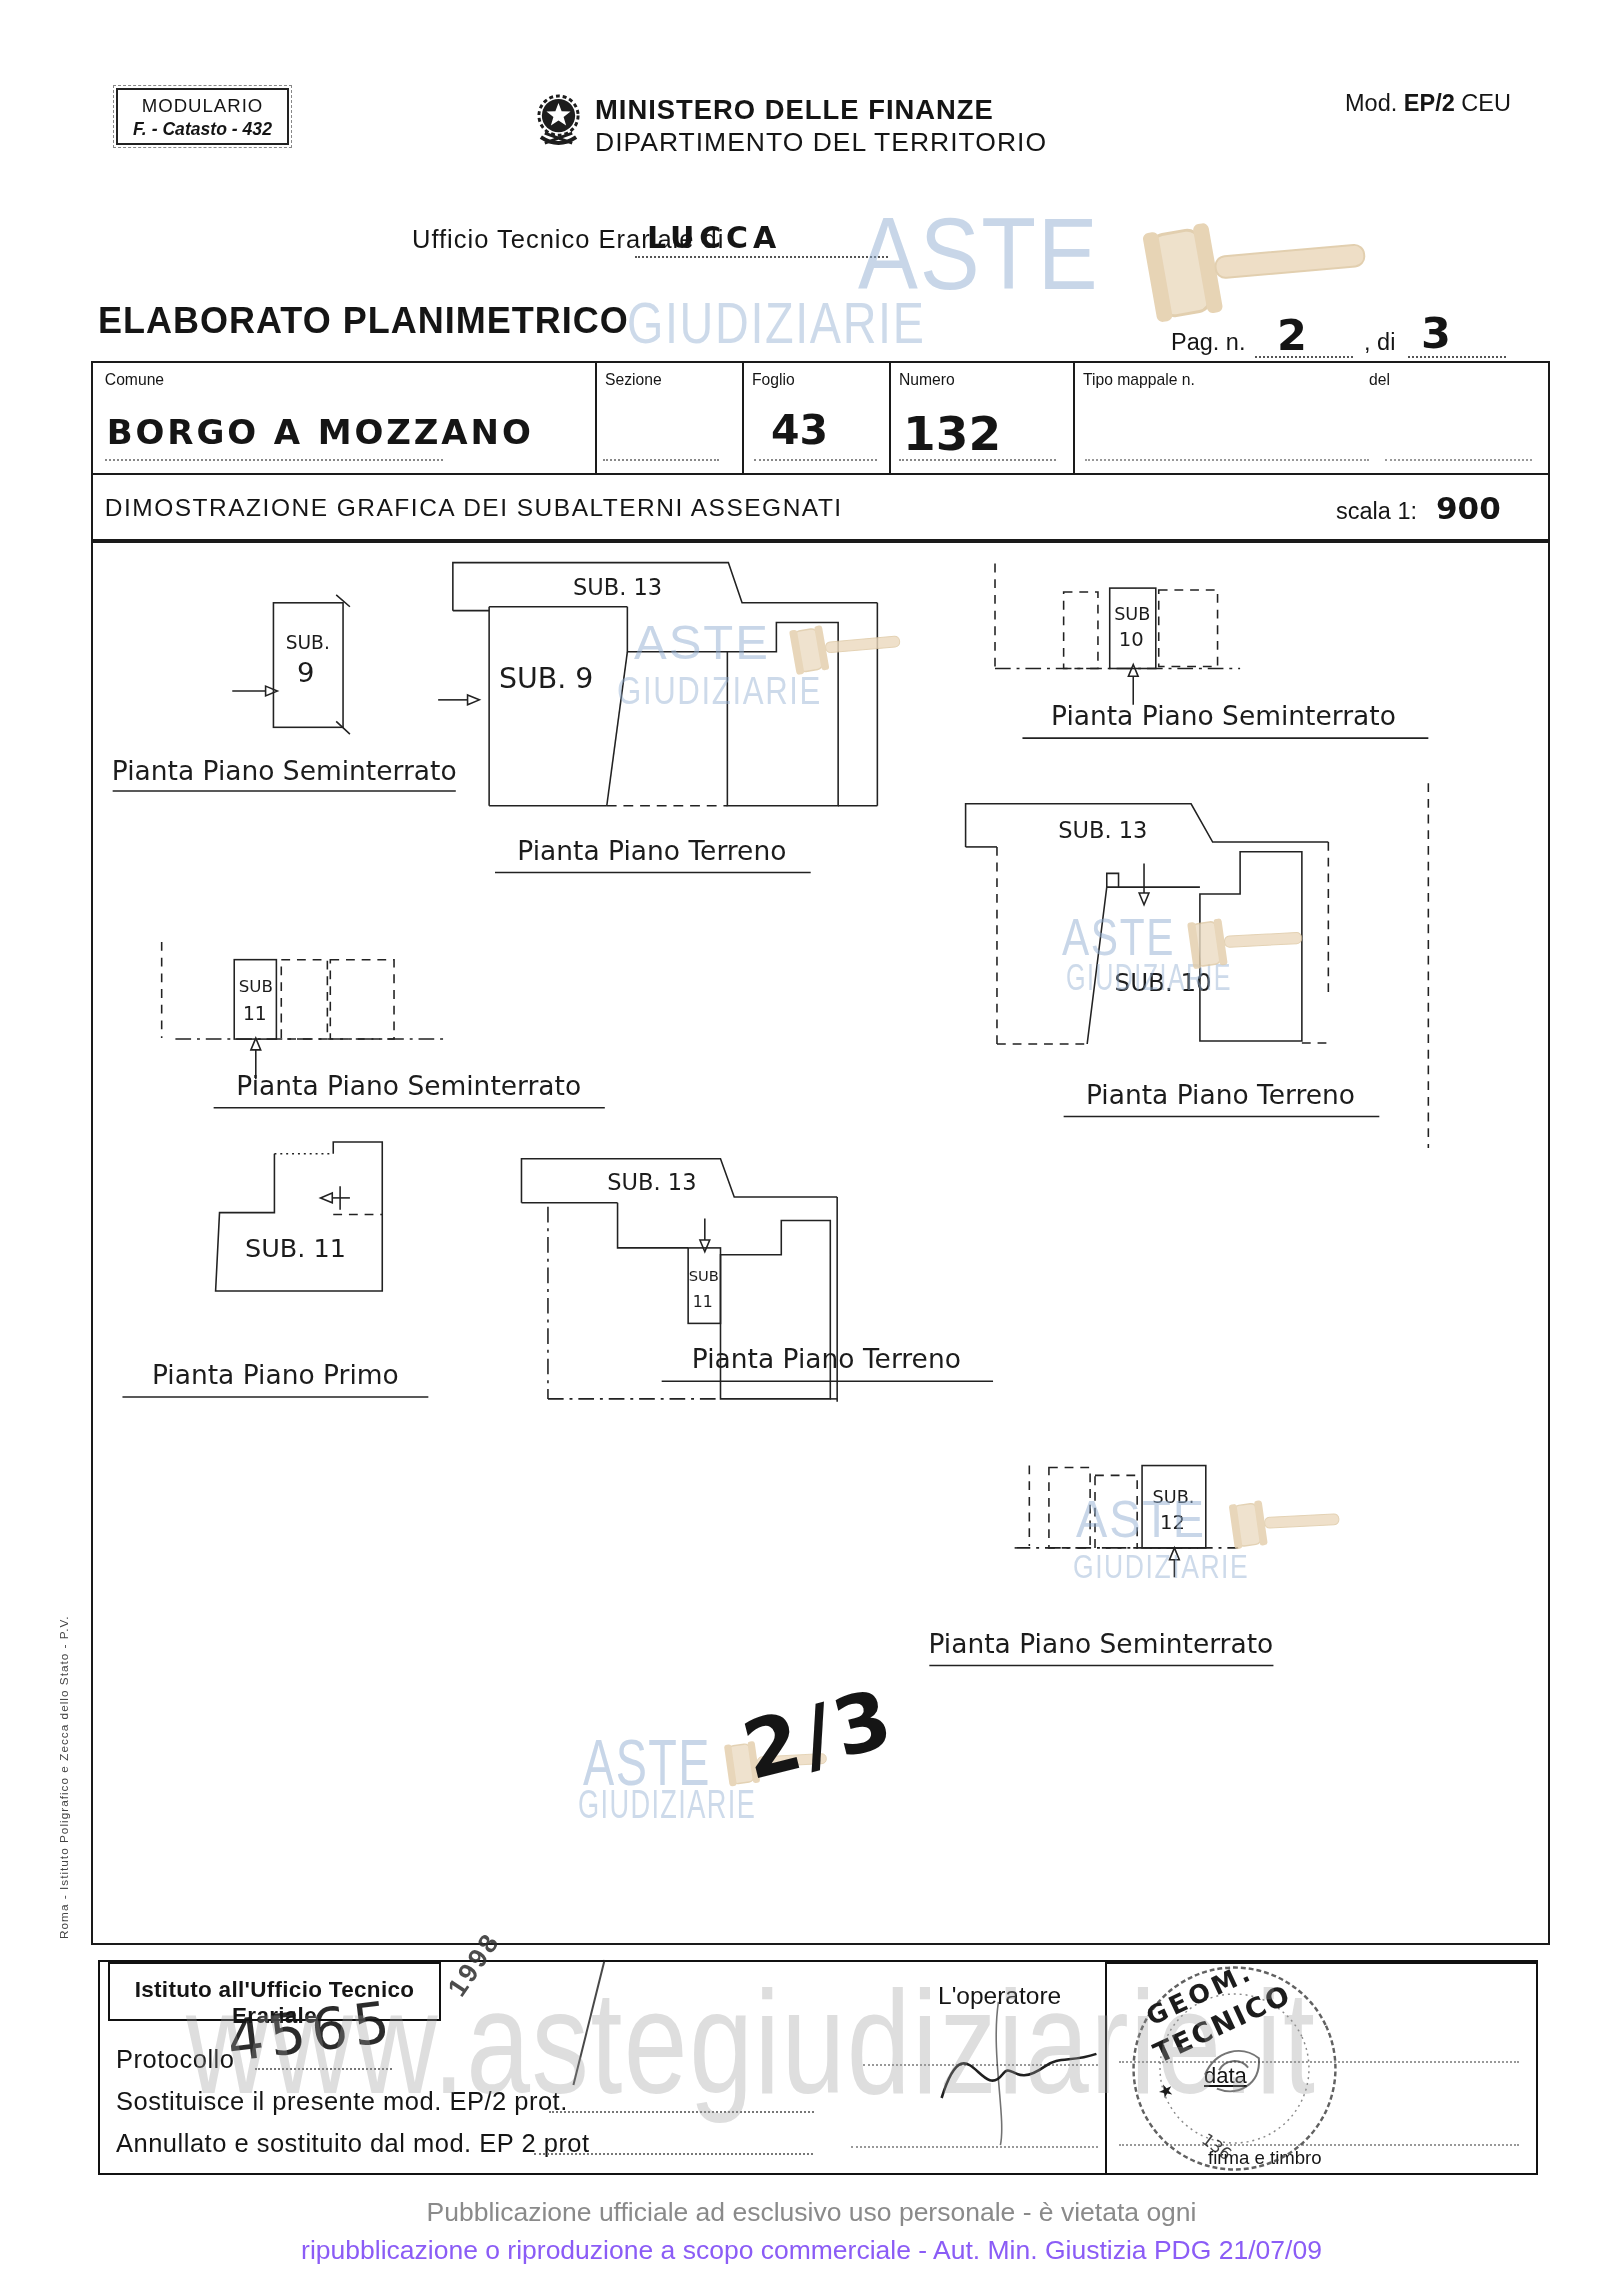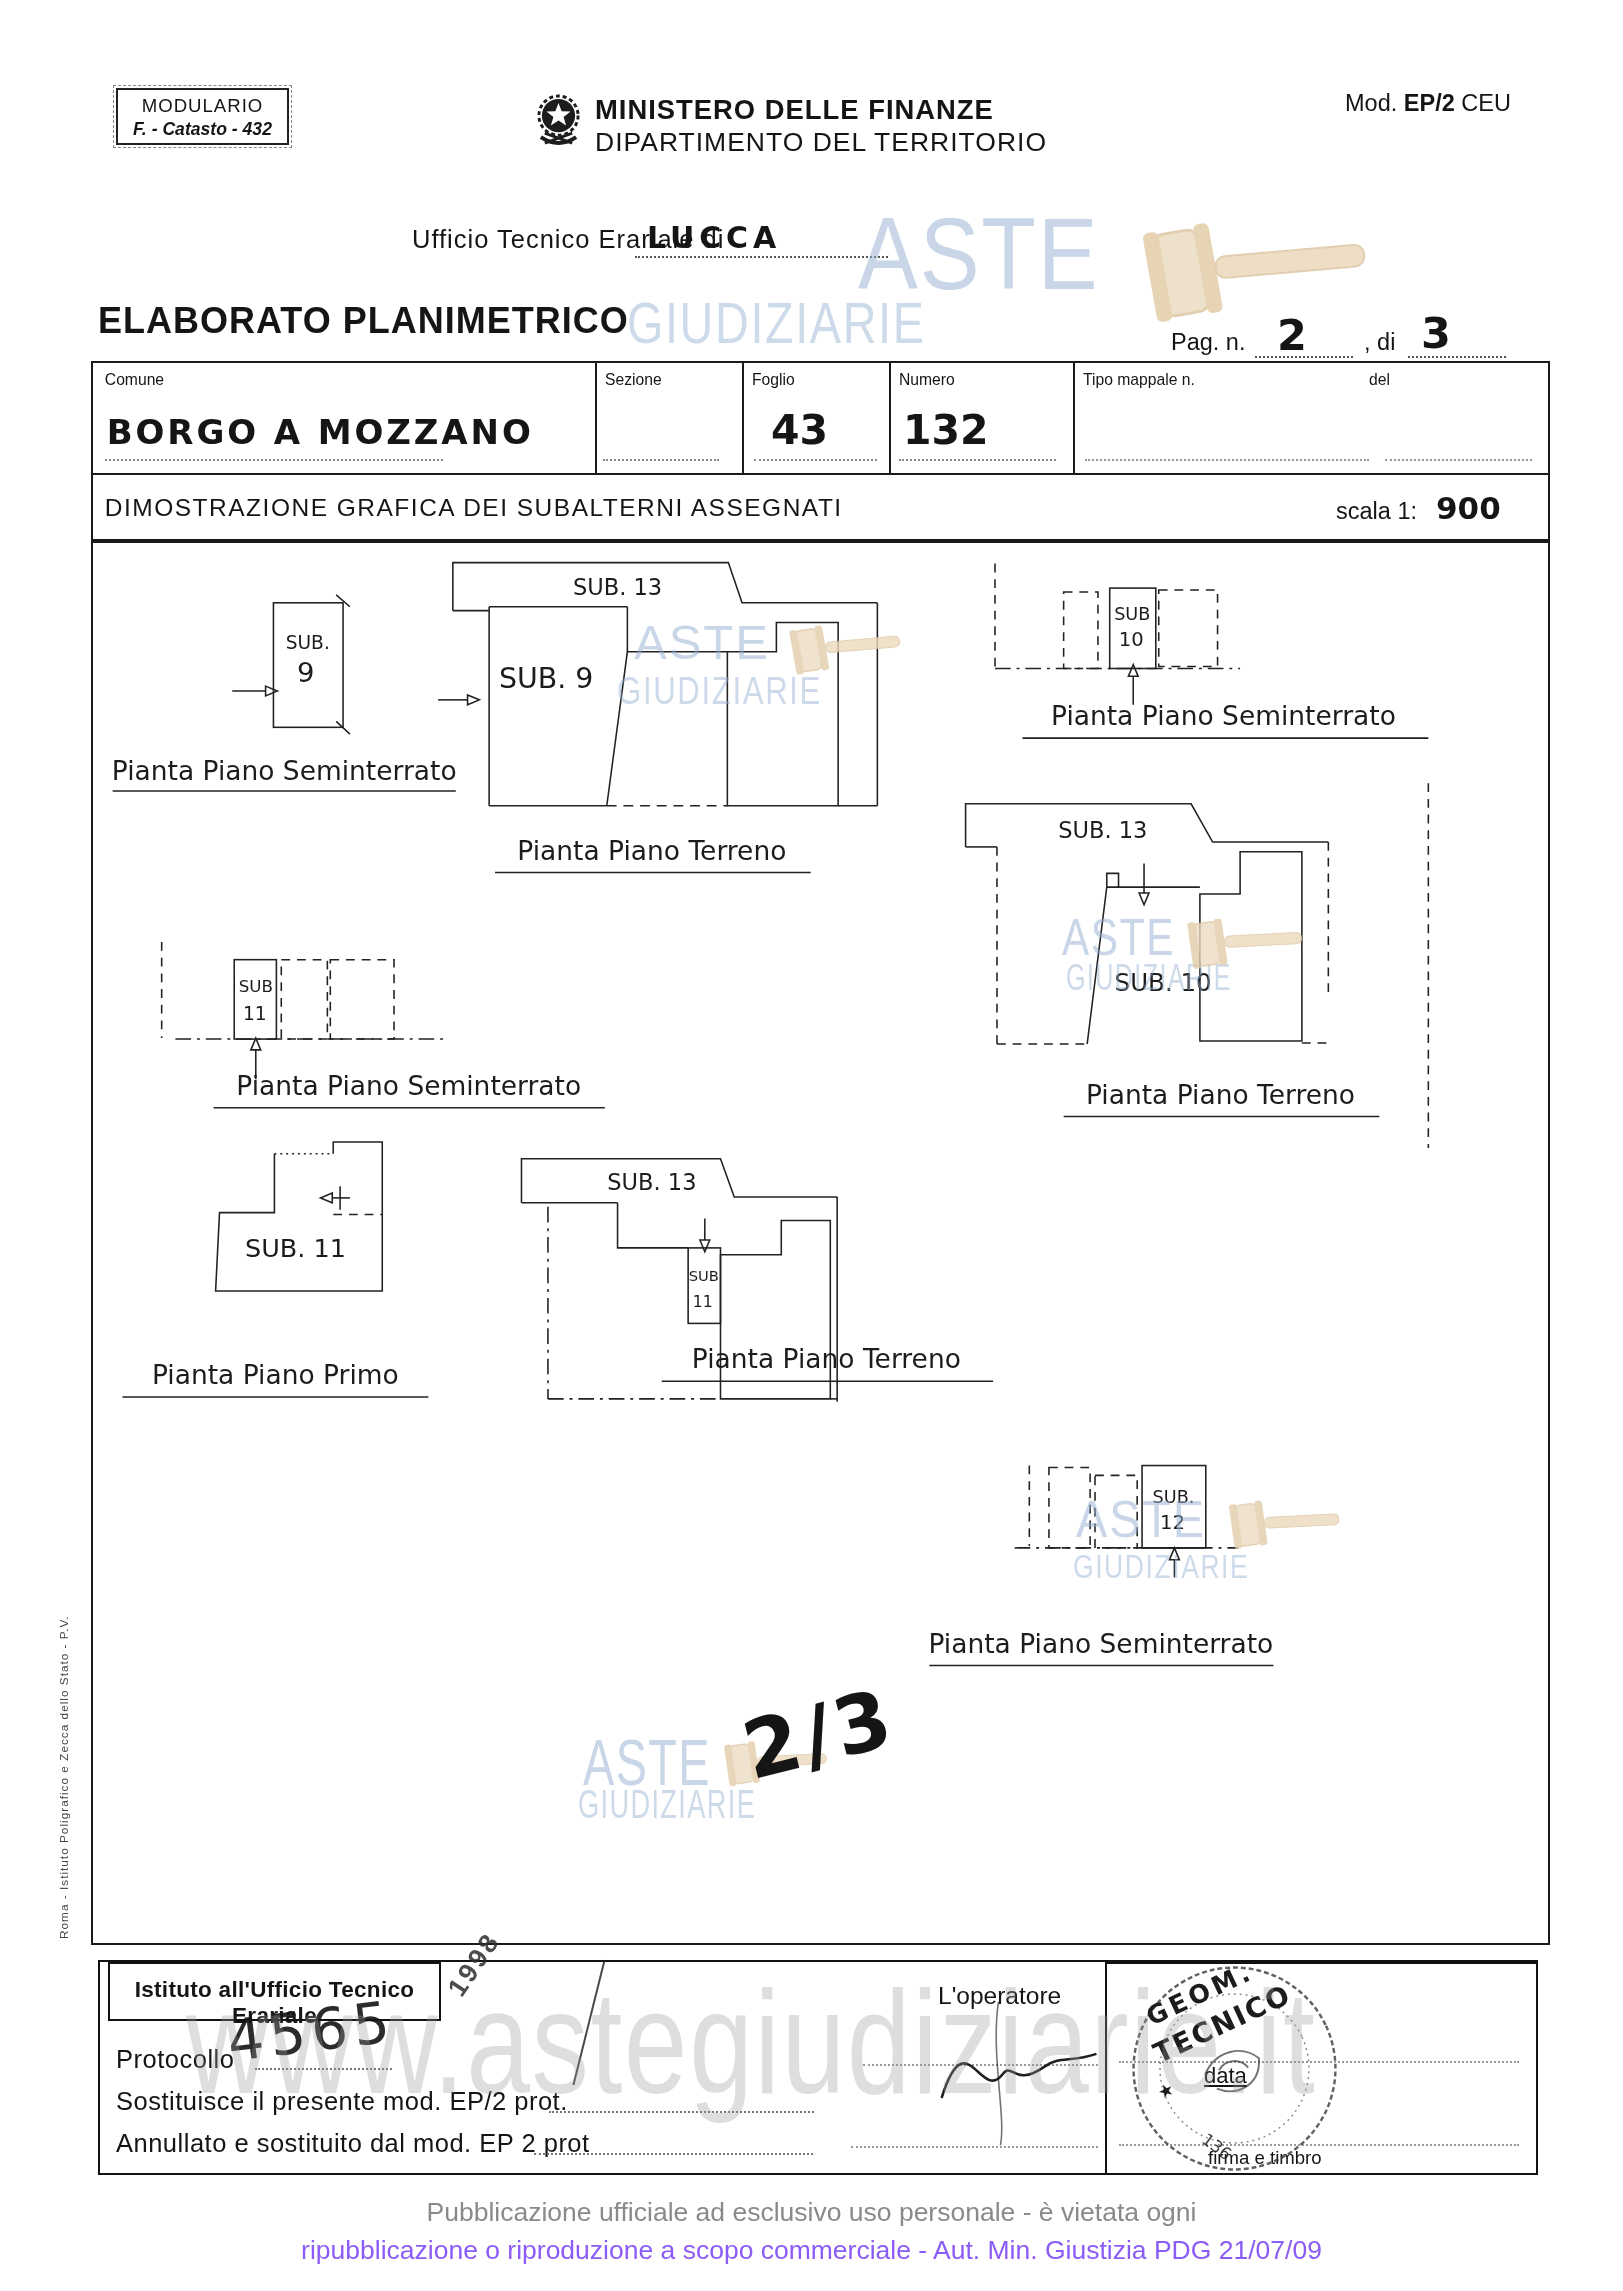--- a/index.html
+++ b/index.html
@@ -80,21 +80,21 @@
 
     <div class="abs nw" style="left:11.8px;top:7.8px;font-size:15.7px;text-align:center;">Comune</div>
     <div class="abs nw" style="left:512px;top:7.8px;font-size:15.7px;">Sezione</div>
     <div class="abs nw" style="left:659px;top:7.8px;font-size:15.7px;">Foglio</div>
     <div class="abs nw" style="left:806px;top:7.8px;font-size:15.7px;">Numero</div>
     <div class="abs nw" style="left:990px;top:7.8px;font-size:15.7px;">Tipo mappale n.</div>
     <div class="abs nw" style="left:1276px;top:7.8px;font-size:15.7px;">del</div>
 
     <div class="abs nw hand" style="left:13.7px;top:49px;font-size:34px;letter-spacing:2.9px;font-weight:bold;">BORGO A MOZZANO</div>
     <div class="abs nw hand" style="left:678px;top:43px;font-size:41px;font-weight:bold;">43</div>
-    <div class="abs nw hand" style="left:810px;top:43px;font-size:41px;font-weight:bold;">132</div>
+    <div class="abs nw hand" style="left:810px;top:43px;font-size:47px;font-weight:bold;">132</div>
     <div class="dots" style="left:11.8px;top:69px;width:338px;height:27.4px;border-bottom-color:#888;"></div>
     <div class="dots" style="left:510px;top:69px;width:116px;height:27.4px;border-bottom-color:#888;"></div>
     <div class="dots" style="left:661px;top:69px;width:123px;height:27.4px;border-bottom-color:#888;"></div>
     <div class="dots" style="left:806px;top:69px;width:157px;height:27.4px;border-bottom-color:#888;"></div>
     <div class="dots" style="left:992px;top:69px;width:284px;height:27.4px;border-bottom-color:#999;"></div>
     <div class="dots" style="left:1292px;top:69px;width:147px;height:27.4px;border-bottom-color:#999;"></div>
 
     <div class="abs nw" style="left:11.8px;top:131px;font-size:24.5px;letter-spacing:1.5px;">DIMOSTRAZIONE GRAFICA DEI SUBALTERNI ASSEGNATI</div>
     <div class="abs nw" style="left:1243px;top:135px;font-size:23.5px;">scala 1:</div>
     <div class="abs nw hand" style="left:1343px;top:127px;font-size:31px;font-weight:bold;">900</div>

